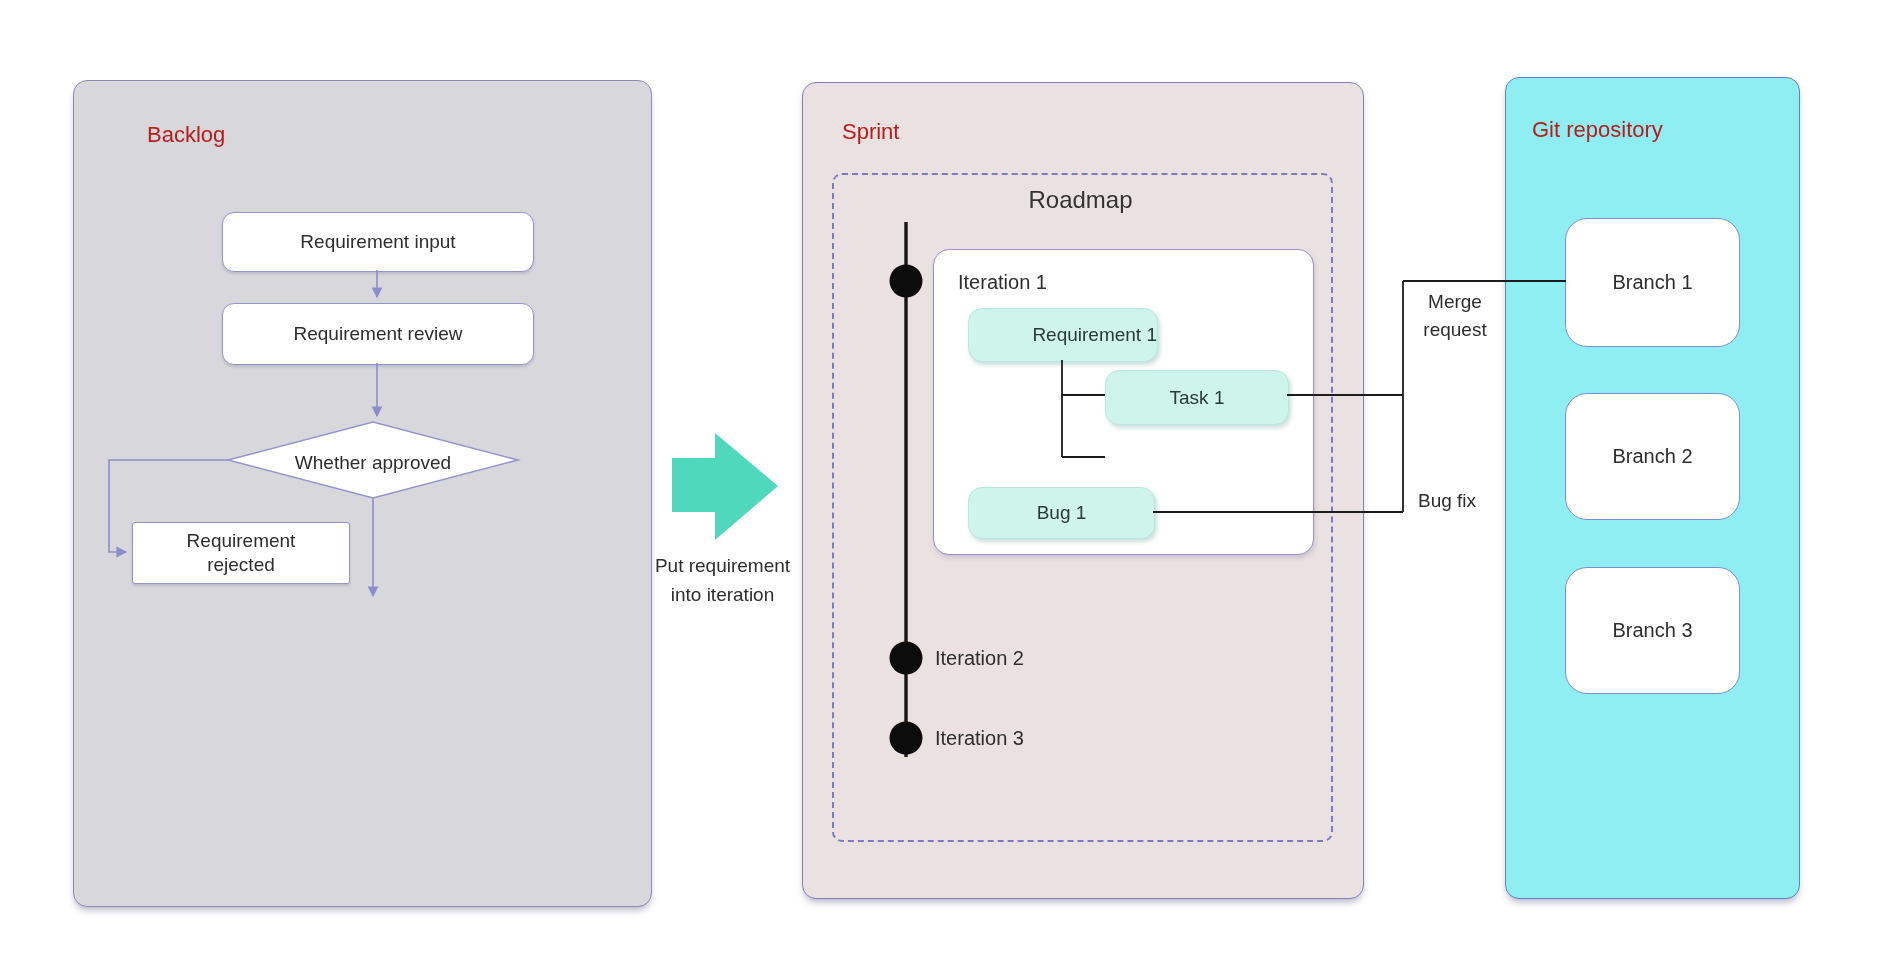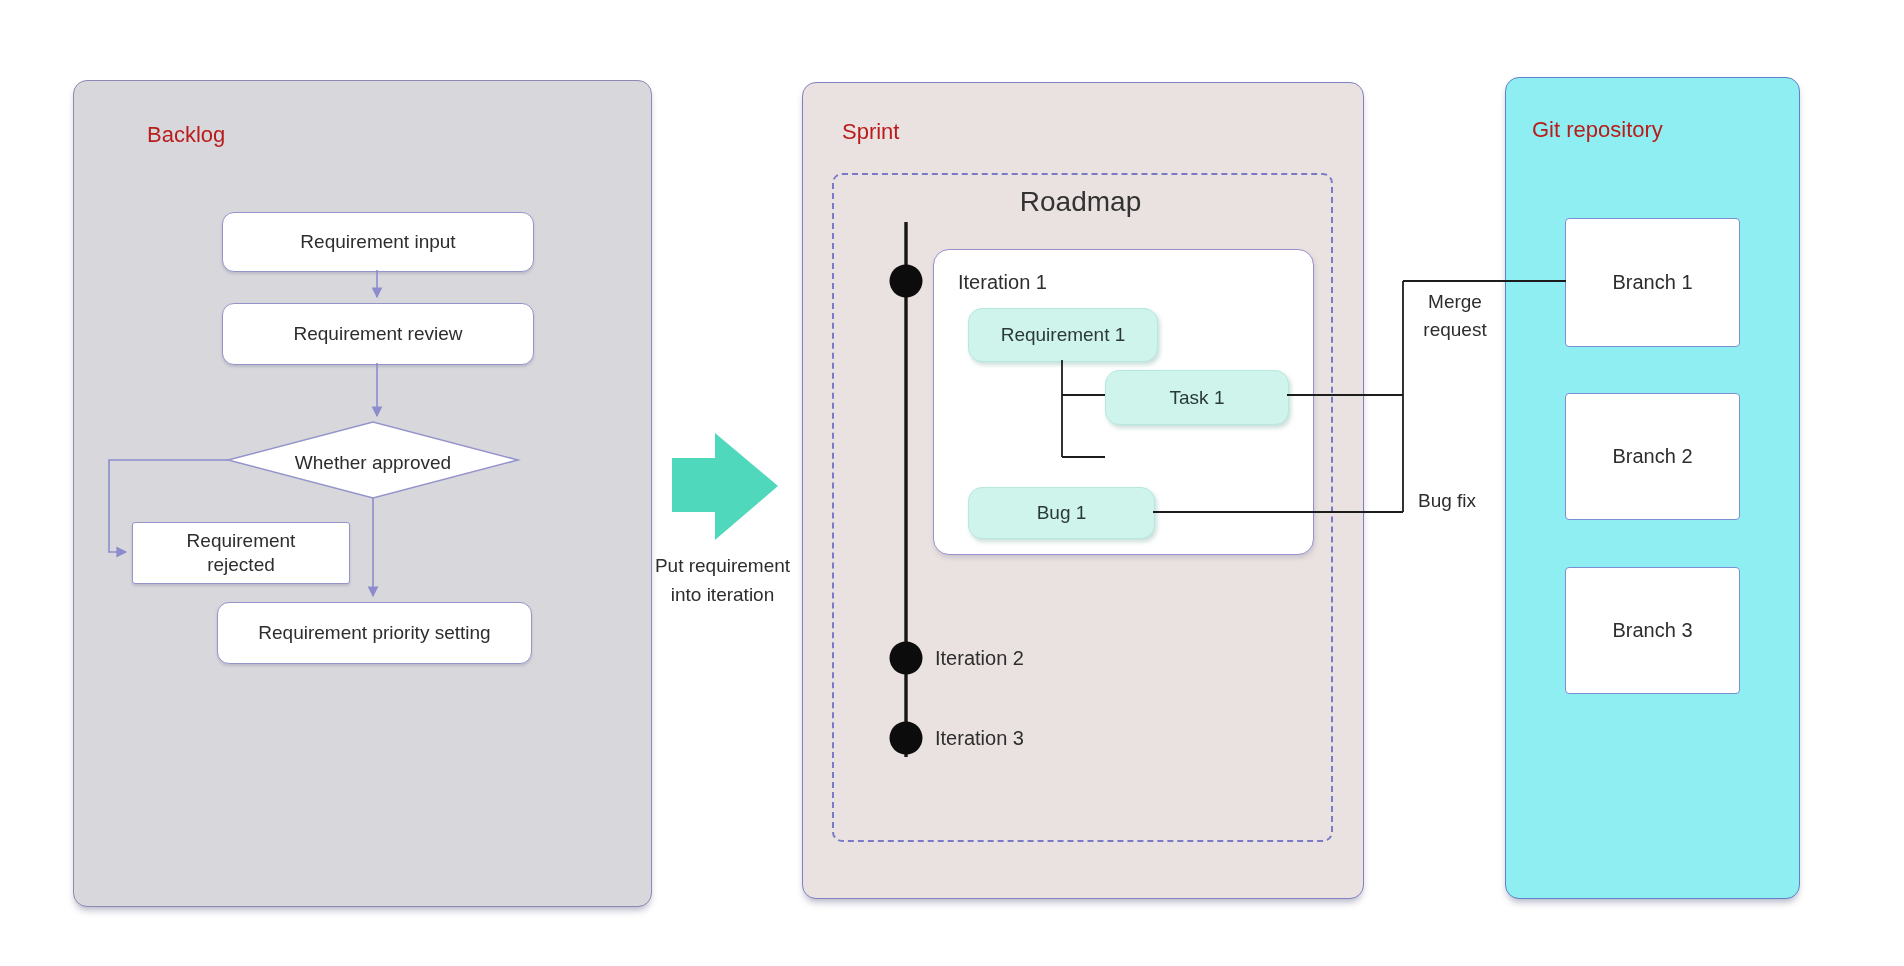--- a/index.html
+++ b/index.html
@@ -31,21 +31,21 @@
     white-space: nowrap;
   }
   .roadmap {
     position: absolute;
     border: 2px dashed #7a7ac9;
     border-radius: 10px;
     z-index: 2;
   }
   .roadmap-title {
     position: absolute;
-    font-size: 28px;
+    font-size: 24px;
     text-align: center;
     color: #333333;
     z-index: 5;
   }
   .white-box {
     position: absolute;
     background: #ffffff;
     border: 1.5px solid #9494cb;
     border-radius: 12px;
     display: flex;
@@ -75,21 +75,21 @@
     justify-content: center;
     font-size: 19px;
     color: #2b3a38;
     box-shadow: 2px 3px 4px rgba(140,185,175,0.45);
     z-index: 4;
   }
   .branch-box {
     position: absolute;
     background: #ffffff;
     border: 1.2px solid #7b8fd4;
-    border-radius: 4px;
+    border-radius: 22px;
     display: flex;
     align-items: center;
     justify-content: center;
     font-size: 20px;
     z-index: 4;
   }
   .label {
     position: absolute;
     font-size: 19px;
     line-height: 1.45;
@@ -140,30 +140,27 @@
   <div class="white-box" style="left:222px; top:303px; width:310px; height:60px;">
     <span>Requirement review</span>
   </div>
   <div class="white-box" style="left:222px; top:212px; width:310px; height:58px;">
     <span>Requirement input</span>
   </div>
   <div class="label center" style="left:253px; top:449px; width:240px;">Whether approved</div>
   <div class="white-box" style="left:132px; top:522px; width:216px; height:60px; border-radius:3px;">
     <span style="display:inline-block; max-width:170px;">Requirement rejected</span>
   </div>
-  <div class="white-box" style="left:217px; top:602px; width:313px; height:60px;">
-    <span>Requirement priority setting</span>
-  </div>
 
   <div class="label center" style="left:650px; top:552px; width:145px; line-height:1.52;">Put requirement into iteration</div>
 
   <div class="iter-box" style="left:933px; top:249px; width:379px; height:304px;"></div>
   <div class="iter-label" style="left:958px; top:271px;">Iteration 1</div>
 
-  <div class="teal-box" style="left:968px; top:308px; width:188px; height:52px;">
+  <div class="teal-box" style="left:968px; top:308px; width:188px; height:52px;justify-content:flex-end;">
     <span>Requirement 1</span>
   </div>
   <div class="teal-box" style="left:1105px; top:370px; width:182px; height:53px;">
     <span>Task 1</span>
   </div>
   <div class="teal-box" style="left:968px; top:487px; width:185px; height:50px;">
     <span>Bug 1</span>
   </div>
 
   <div class="iter-label" style="left:935px; top:647px;">Iteration 2</div>

